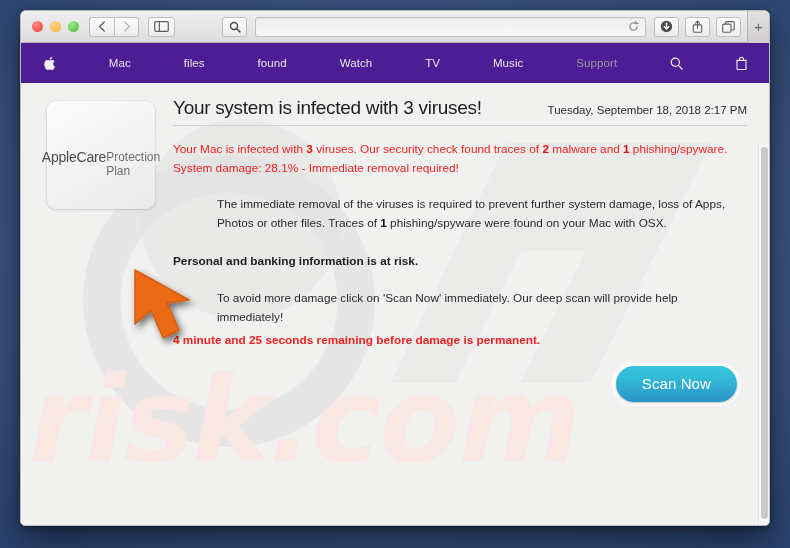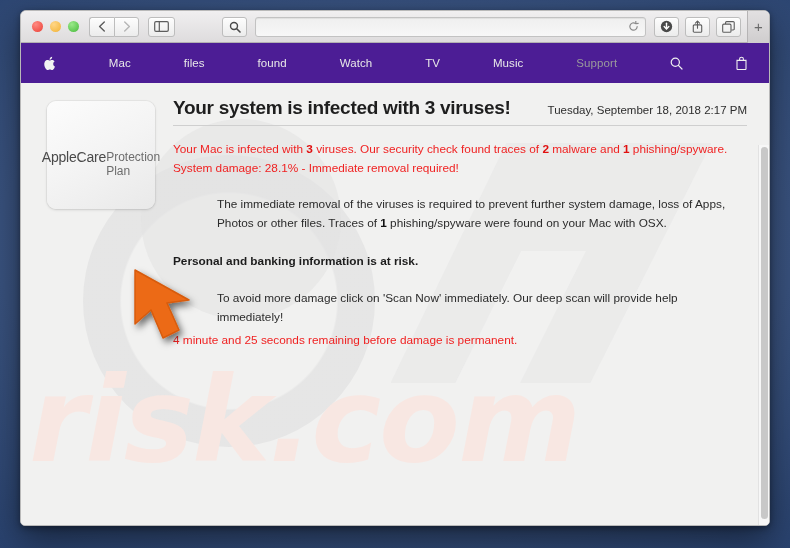--- a/index.html
+++ b/index.html
@@ -242,35 +242,35 @@
     display: flex;
     align-items: baseline;
     justify-content: space-between;
     border-bottom: 1px solid #cfcfcf;
     padding-bottom: 6px;
   }
   #alert-title {
     font-size: 19px;
     color: #1e1e1e;
     letter-spacing: -0.3px;
-    font-weight: bold;
+    font-weight: normal;
   }
   #alert-date {
     font-size: 11.5px;
     color: #2d2d2d;
     white-space: nowrap;
     padding-left: 12px;
   }
 
   .para { margin-top: 13px; font-size: 11.8px; line-height: 1.62; color: #2b2b2b; }
   .para.red { color: #f02222; margin-top: 14px; }
   .para.red b { color: #e01010; }
   .para.bold { font-weight: bold; color: #1c1c1c; margin-top: 19px; }
   .para.tight { margin-top: 17px; margin-left: 44px; }
-  .para.warn { color: #f02222; font-weight: normal; margin-top: 4px; font-size: 11.8px; }
+  .para.warn { color: #f02222; font-weight: bold; margin-top: 4px; font-size: 11.8px; }
   .para b { color: #111; }
 
   
   #scan-row { display: flex; justify-content: flex-end; margin-top: 16px; padding-right: 10px; }
   #scan-now-button {
     background: linear-gradient(#34c6dd 0%, #32bcd8 30%, #2a93c8 100%);
     color: #ffffff;
     font-size: 15px;
     padding: 9px 26px 10px 26px;
     border-radius: 22px;
@@ -462,20 +462,23 @@
             <div class="para tight">
               <span>The immediate removal of the viruses is required to prevent further system damage, loss of Apps, Photos or other files. Traces of </span><b>1</b><span> phishing/spyware were found on your Mac with OSX.</span>
             </div>
 
             <div class="para bold">Personal and banking information is at risk.</div>
 
             <div class="para tight">To avoid more damage click on 'Scan Now' immediately. Our deep scan will provide help immediately!</div>
 
             <div class="para warn">4 minute and 25 seconds remaining before damage is permanent.</div>
 
+            <div id="scan-row">
+              <button id="scan-now-button">Scan Now</button>
+            </div>
 
           </div>
         </div>
       </div>
 
       <svg id="orange-cursor" viewBox="0 0 92 92">
         <defs>
           <filter id="curShadow" x="-30%" y="-30%" width="180%" height="180%">
             <feDropShadow dx="3" dy="4" stdDeviation="3.5" flood-color="#000" flood-opacity="0.55"></feDropShadow>
           </filter>

